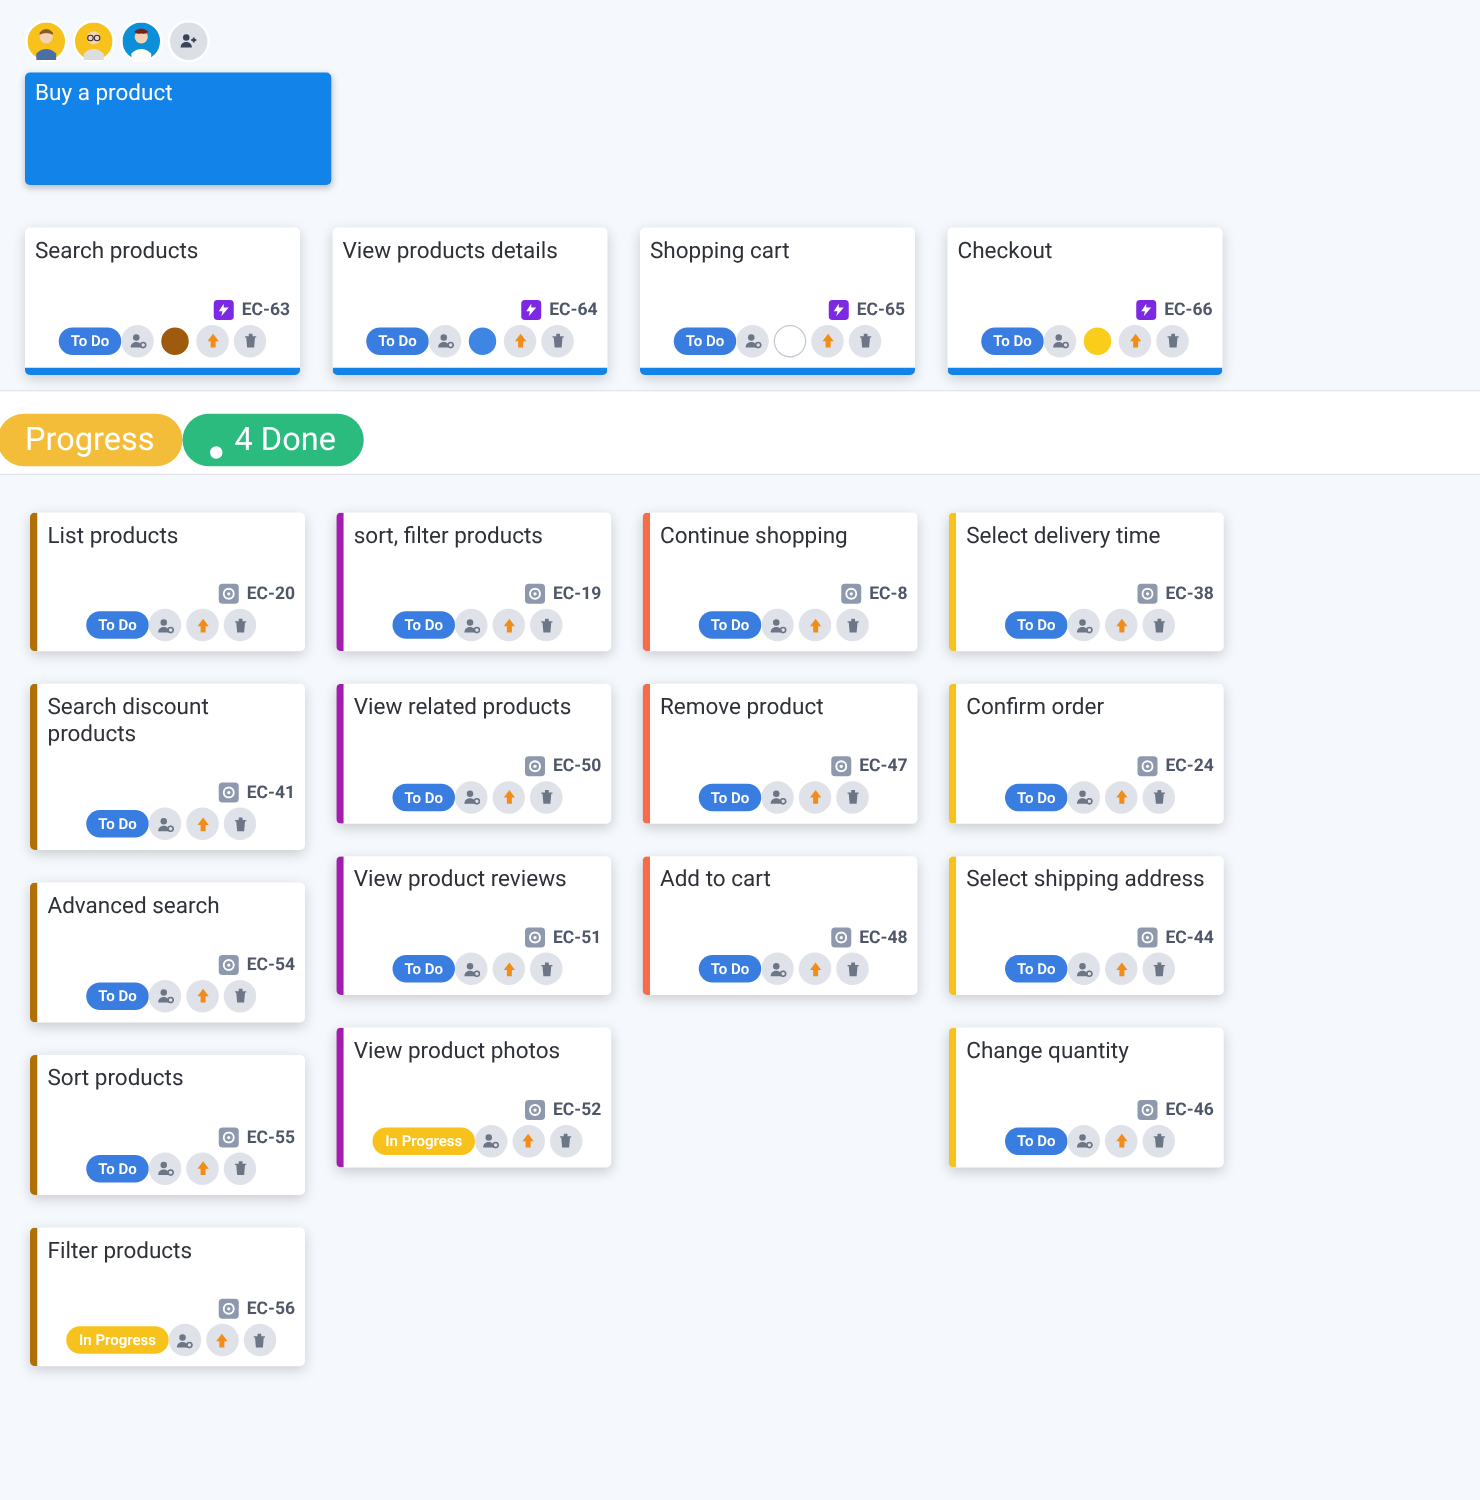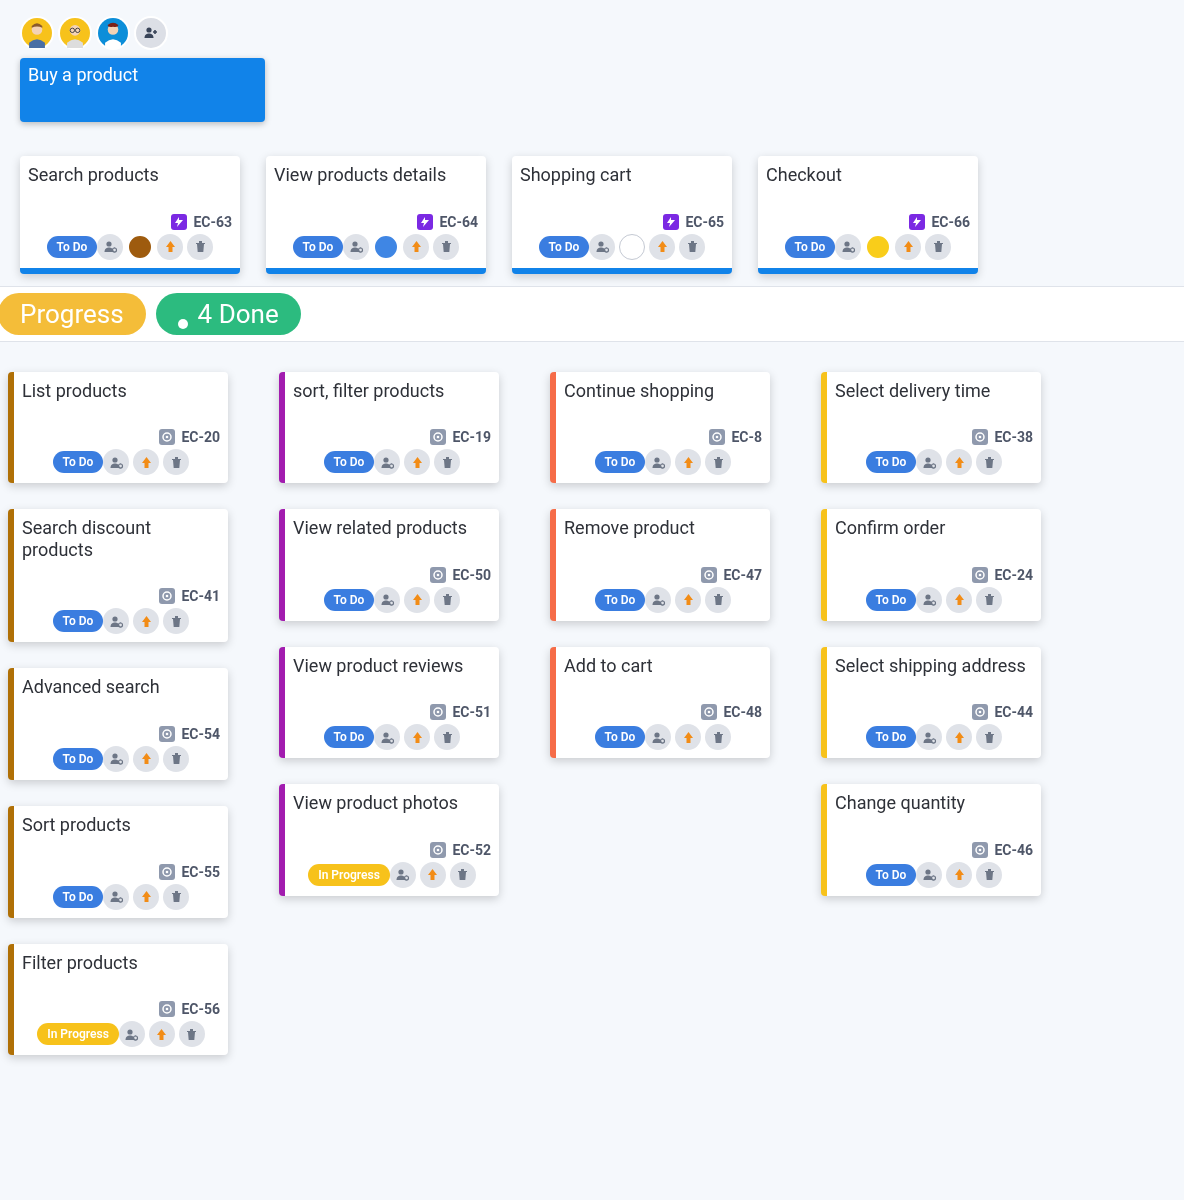--- a/index.html
+++ b/index.html
@@ -7,21 +7,21 @@
   body { padding: 0; }
 
   .top-area { padding: 16px 20px 8px 20px; }
   .avatars { display: flex; gap: 4px; margin-bottom: 8px; }
   .avatar { width: 34px; height: 34px; border-radius: 50%; display:flex; align-items:center; justify-content:center; border:2px solid #fff; }
   .avatar svg { width: 100%; height: 100%; }
   .avatar.add { background:#dcdfe6; color:#394458; font-weight:bold; }
   .avatar.add svg { width: 18px; height:18px; }
 
   .epic-card {
-    width: 245px; height: 64px; background: #1183e9; color:#fff;
+    width: 245px; height: 90px; background: #1183e9; color:#fff;
     border-radius: 4px; padding: 6px 8px; font-size: 18px;
     box-shadow: 0 2px 6px rgba(0,0,0,0.25);
   }
 
   .row {
     display: flex; gap: 26px; padding: 26px 20px 12px 20px;
   }
 
   .card {
     position: relative; width: 220px; background:#fff; border-radius:4px;
@@ -55,36 +55,36 @@
   .circ.brown { background:#9e5b0e; border:2px solid #fff; }
   .circ.blue  { background:#3f86e4; border:2px solid #fff; }
   .circ.coral { background:#fb7d5d; border:2px solid #fff; }
   .circ.yellow{ background:#f9cd1a; border:2px solid #fff; }
   .circ.bordered { border:1px solid #c4c9d3; background:#fff; }
   .arrow-up { color:#f28c16; }
   .gear-user { color:#6d7686; }
   .trash { color:#6d7686; }
 
   .filter-bar {
-    background:#fff; padding: 6px 0 6px 0;
+    background:#fff; padding: 18px 0 6px 0;
     border-top:1px solid #dfe3ea; border-bottom:1px solid #dfe3ea;
-    display:flex; gap:10px; align-items:center;
+    display:flex; align-items:center;
   }
   .chip {
     border-radius: 28px; padding:6px 22px; color:#fff; font-size:26px;
     display:flex; align-items:center; gap:10px;
   }
   .chip.progress-chip { background:#f4bd39; }
   .chip.done-chip { background:#2cbb7f;align-items:flex-end; }
   .chip.progress-chip { border-top-left-radius:28px; border-bottom-left-radius:28px; border-top-right-radius:28px; border-bottom-right-radius:28px; margin-left:-2px; }
   .dot { width:10px; height:10px; border-radius:50%; background:#fff; display:inline-block; }
 
   .grid {
-    padding: 30px 20px 40px 8px;
-    display:flex; gap:26px;
+    padding: 30px 20px 40px 24px;
+    display:flex; 
   }
   .col { display:flex; flex-direction:column; gap:26px; width:245px; }
 
 </style>
 </head>
 <body>
 
 <svg width="0" height="0" style="position:absolute">
   <defs>
     <g id="i-bolt">

